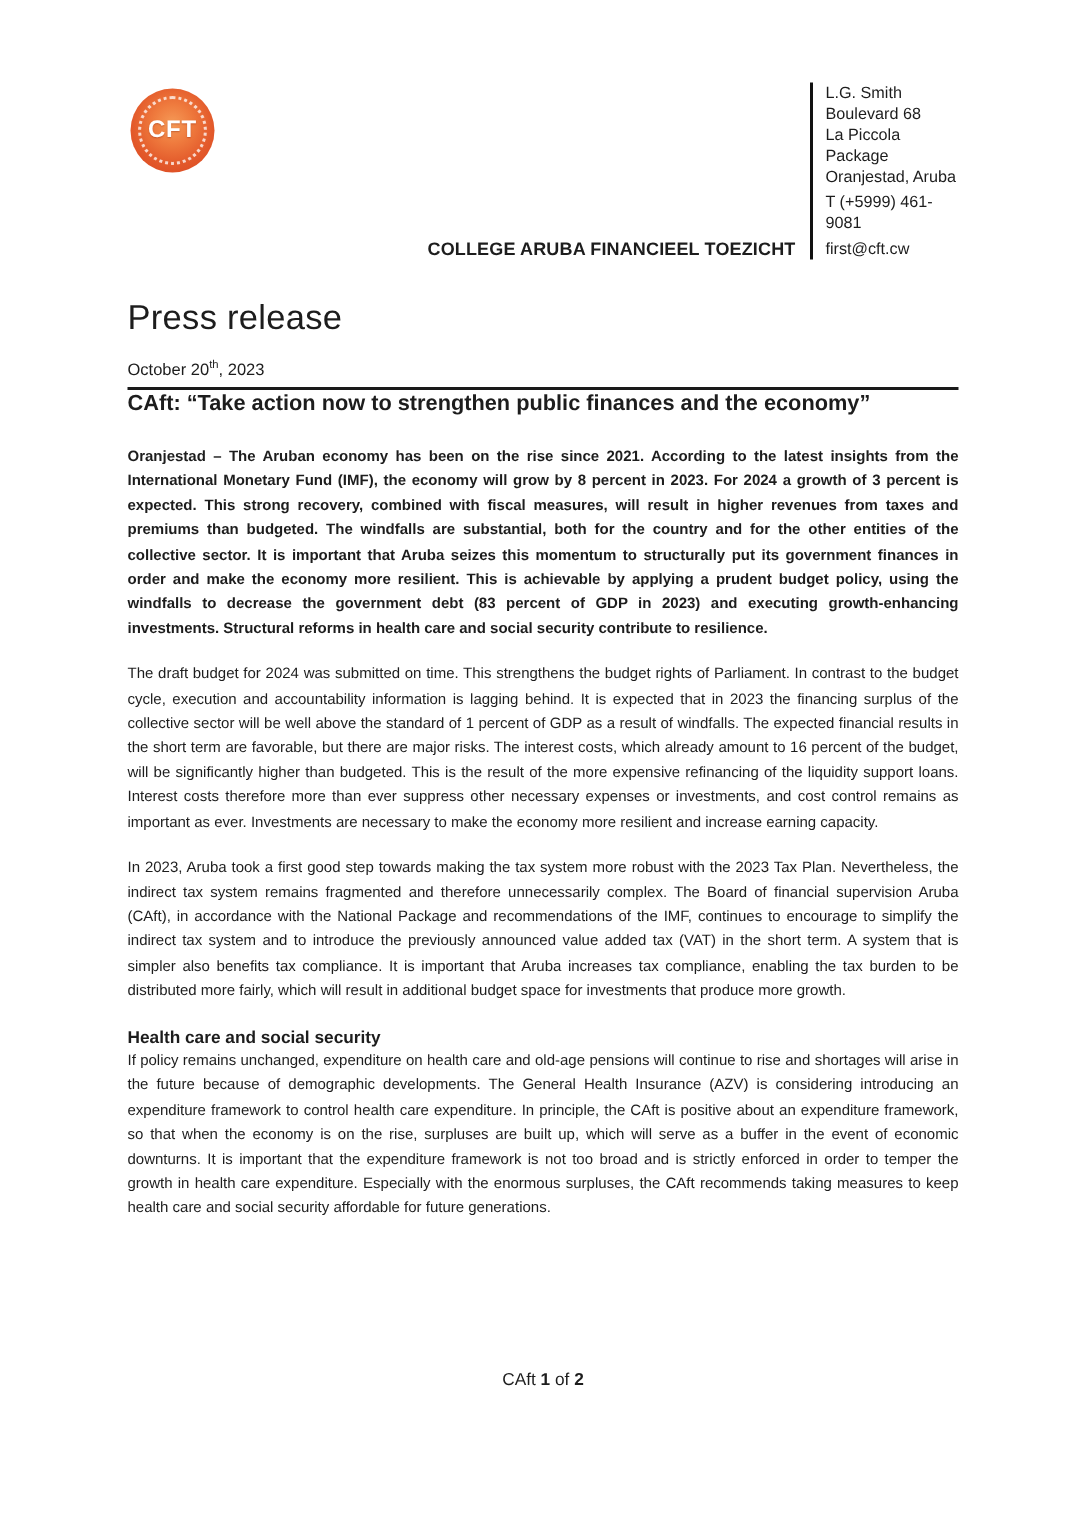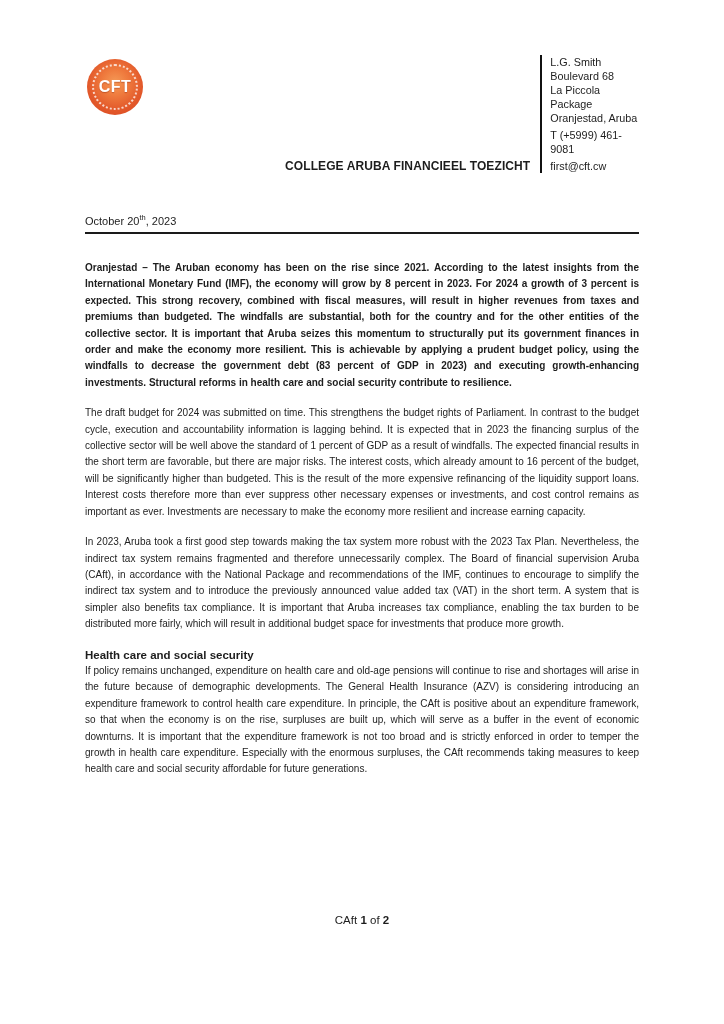--- a/index.html
+++ b/index.html
@@ -164,25 +164,27 @@
         <div class="addr-line">L.G. Smith Boulevard 68</div>
         <div class="addr-line">La Piccola Package</div>
         <div class="addr-line">Oranjestad, Aruba</div>
         <div class="addr-line phone">T (+5999) 461-9081</div>
         <div class="addr-line email">first@cft.cw</div>
       </div>
     </div>
   </header>
 
   <section class="title-block">
+    <h1 class="doc-title">Press release</h1>
     <div class="doc-date"><span>October 20</span><sup>th</sup><span>, 2023</span></div>
     <div class="rule"></div>
   </section>
 
   <main class="body">
+    <h2 class="headline">CAft: “Take action now to strengthen public finances and the economy”</h2>
     <p class="lead">Oranjestad – The Aruban economy has been on the rise since 2021. According to the latest insights from the International Monetary Fund (IMF), the economy will grow by 8 percent in 2023. For 2024 a growth of 3 percent is expected. This strong recovery, combined with fiscal measures, will result in higher revenues from taxes and premiums than budgeted. The windfalls are substantial, both for the country and for the other entities of the collective sector. It is important that Aruba seizes this momentum to structurally put its government finances in order and make the economy more resilient. This is achievable by applying a prudent budget policy, using the windfalls to decrease the government debt (83 percent of GDP in 2023) and executing growth-enhancing investments. Structural reforms in health care and social security contribute to resilience.</p>
     <p>The draft budget for 2024 was submitted on time. This strengthens the budget rights of Parliament. In contrast to the budget cycle, execution and accountability information is lagging behind. It is expected that in 2023 the financing surplus of the collective sector will be well above the standard of 1 percent of GDP as a result of windfalls. The expected financial results in the short term are favorable, but there are major risks. The interest costs, which already amount to 16 percent of the budget, will be significantly higher than budgeted. This is the result of the more expensive refinancing of the liquidity support loans. Interest costs therefore more than ever suppress other necessary expenses or investments, and cost control remains as important as ever. Investments are necessary to make the economy more resilient and increase earning capacity.</p>
     <p>In 2023, Aruba took a first good step towards making the tax system more robust with the 2023 Tax Plan. Nevertheless, the indirect tax system remains fragmented and therefore unnecessarily complex. The Board of financial supervision Aruba (CAft), in accordance with the National Package and recommendations of the IMF, continues to encourage to simplify the indirect tax system and to introduce the previously announced value added tax (VAT) in the short term. A system that is simpler also benefits tax compliance. It is important that Aruba increases tax compliance, enabling the tax burden to be distributed more fairly, which will result in additional budget space for investments that produce more growth.</p>
     <h3 class="section-heading">Health care and social security</h3>
     <p class="last">If policy remains unchanged, expenditure on health care and old-age pensions will continue to rise and shortages will arise in the future because of demographic developments. The General Health Insurance (AZV) is considering introducing an expenditure framework to control health care expenditure. In principle, the CAft is positive about an expenditure framework, so that when the economy is on the rise, surpluses are built up, which will serve as a buffer in the event of economic downturns. It is important that the expenditure framework is not too broad and is strictly enforced in order to temper the growth in health care expenditure. Especially with the enormous surpluses, the CAft recommends taking measures to keep health care and social security affordable for future generations.</p>
   </main>
 
   <footer class="footer">
     <span>CAft</span>
     <b>1</b>

